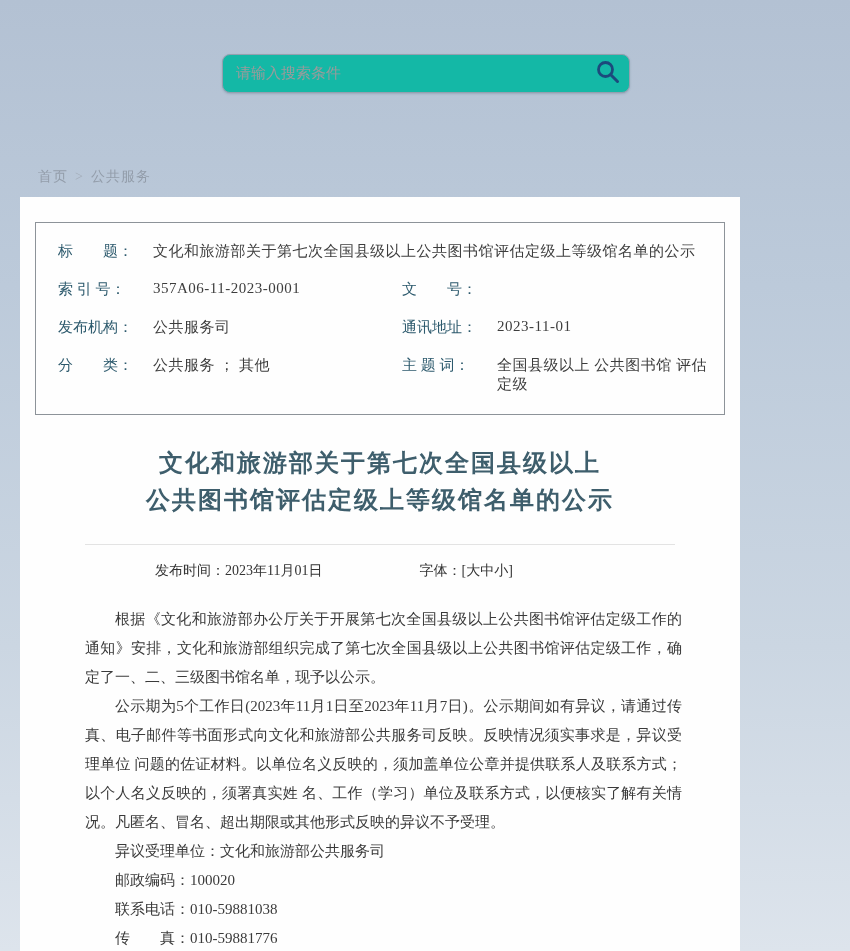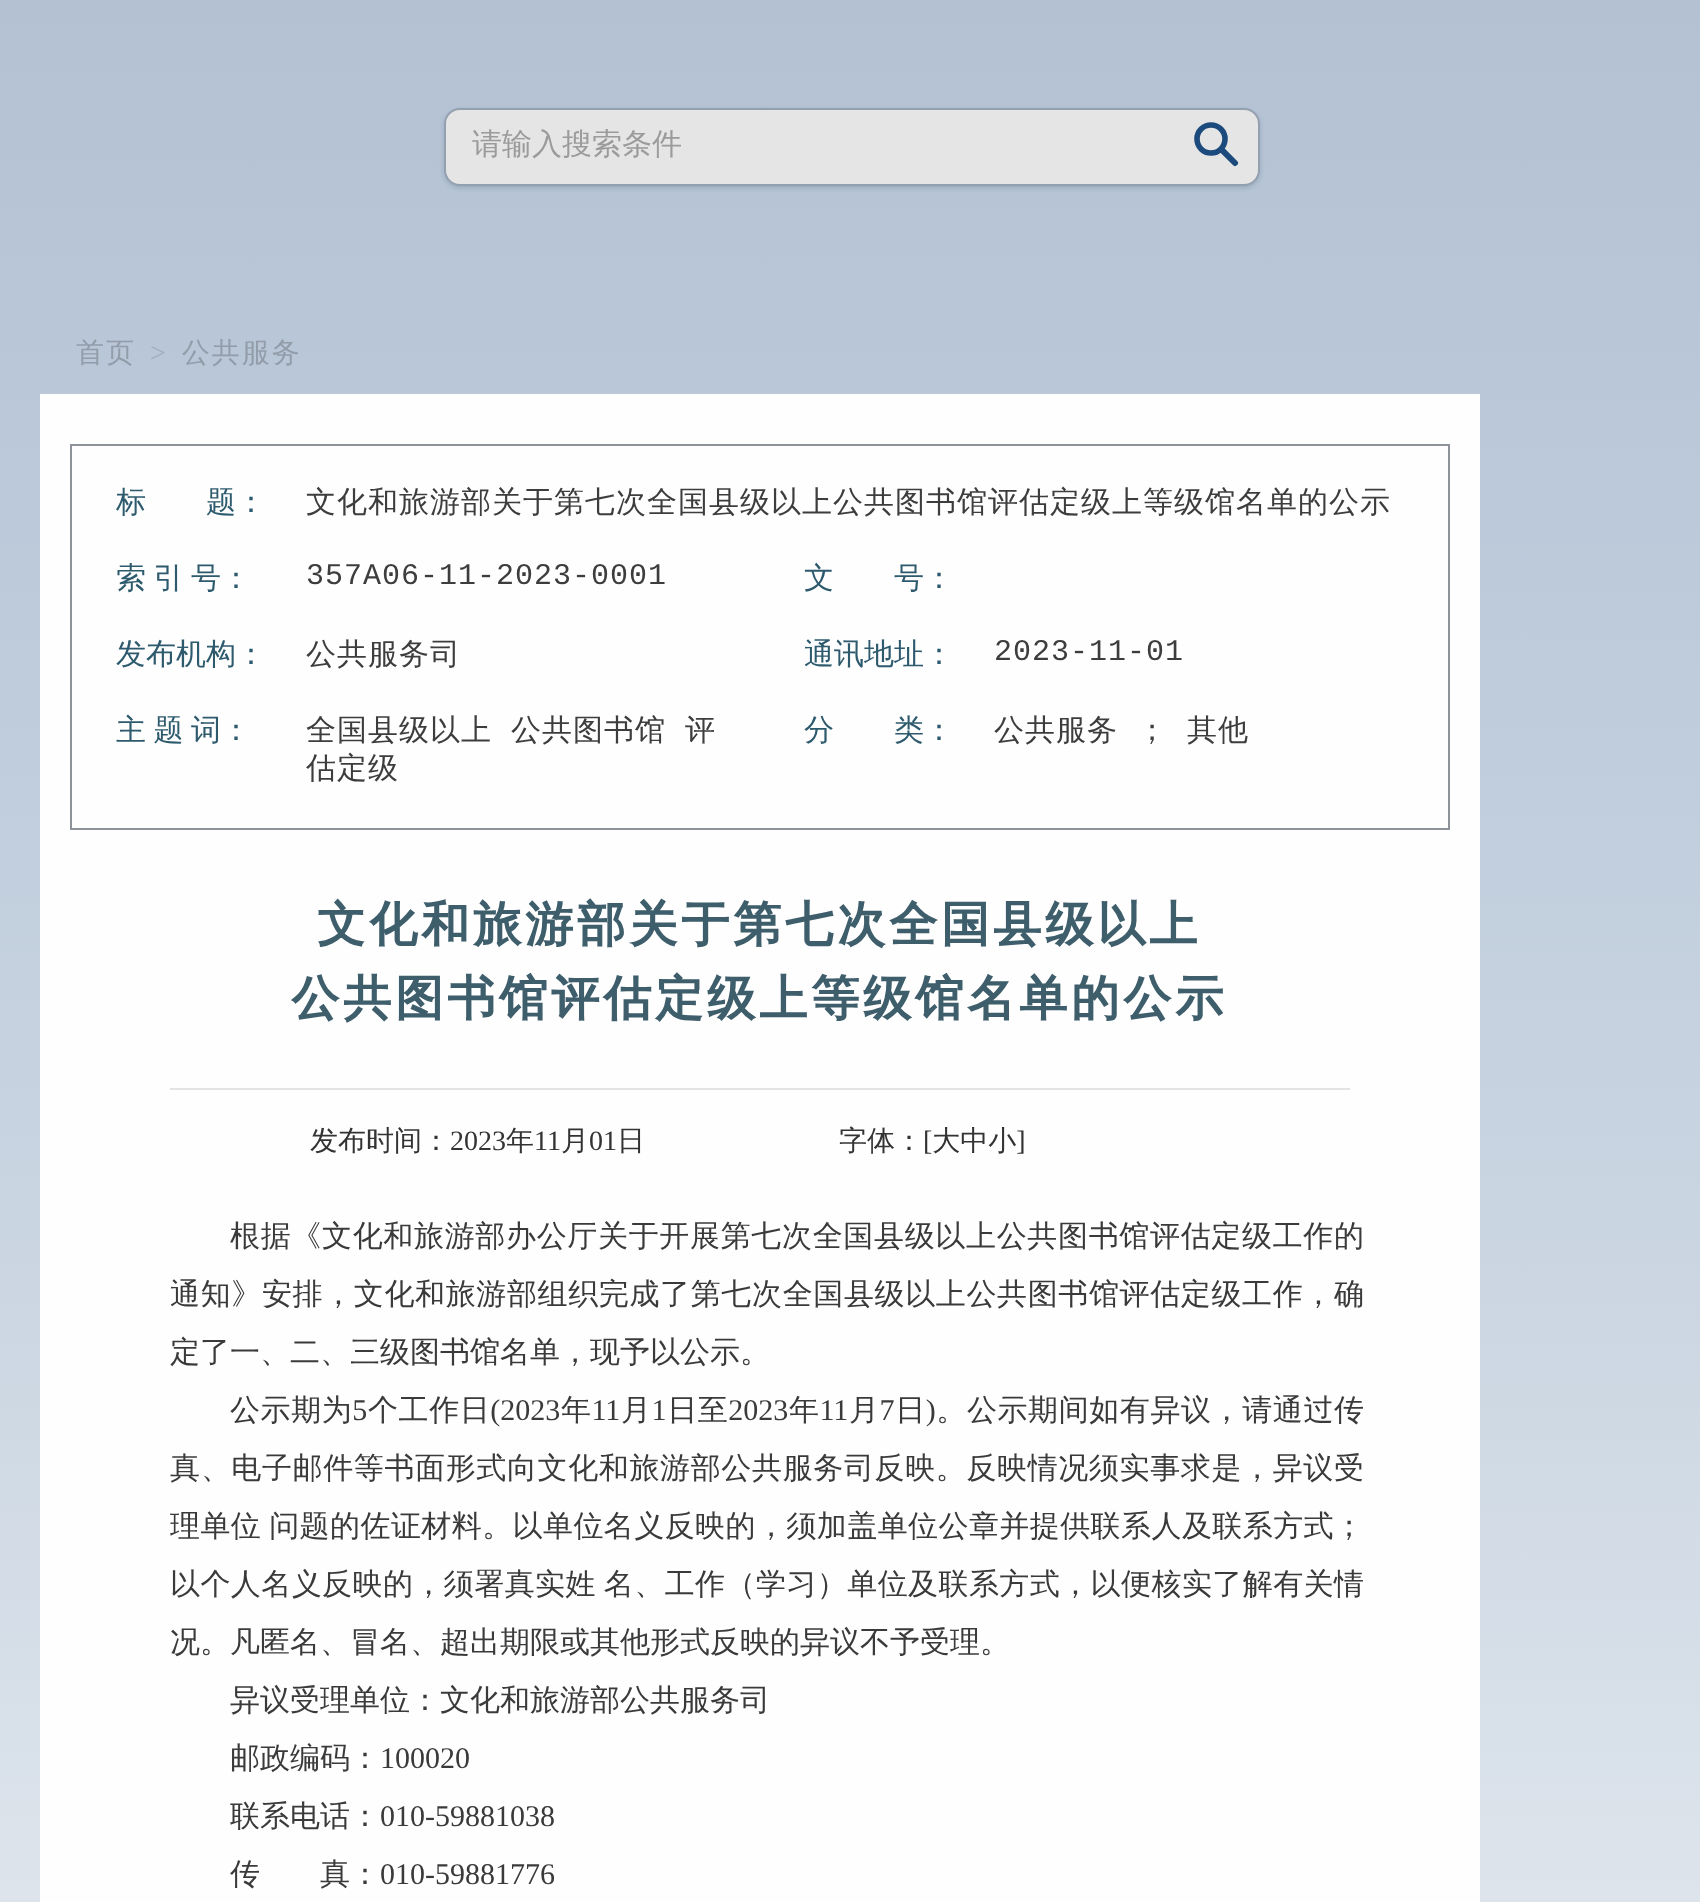--- a/index.html
+++ b/index.html
@@ -5,39 +5,39 @@
   html,body{margin:0;padding:0;}
   body{
     width:850px;height:951px;position:relative;overflow:hidden;
     background:linear-gradient(180deg,#b3c1d3 0%,#bccada 30%,#cbd6e2 68%,#dde4ec 100%);
     font-family:"Liberation Serif","DejaVu Serif",serif;
   }
   
   .search-bar{position:absolute;left:222px;top:54px;width:408px;height:39px;}
   .search-input{
     box-sizing:border-box;width:100%;height:100%;border:1px solid #93a0af;border-radius:8px;
-    background:#e5e5e5;padding:0 48px 0 13px;font-size:15px;color:#444;outline:none;
+    background:#14b8a6;padding:0 48px 0 13px;font-size:15px;color:#444;outline:none;
     font-family:"Liberation Serif","DejaVu Serif",serif;
     box-shadow:0 1px 2px rgba(70,90,120,.25);
   }
   .search-input::placeholder{color:#9b9b9b;}
   .search-btn{position:absolute;right:5px;top:4px;width:34px;height:31px;border:none;background:transparent;cursor:pointer;padding:0;}
   
   .breadcrumb{position:absolute;left:38px;top:168px;font-size:14px;color:#939daa;letter-spacing:1px;}
   .breadcrumb a{color:#939daa;text-decoration:none;}
   .breadcrumb .sep{margin:0 7px;color:#a3adb9;}
   
   .panel{position:absolute;left:20px;top:197px;width:720px;height:754px;background:#fefefe;}
   
   .meta-box{margin:25px 15px 0;border:1px solid #8d9399;padding:9px 0 11px;font-size:15px;}
   .meta-row{display:flex;}
   .meta-cell{flex:1 1 50%;display:flex;align-items:flex-start;padding:10px 10px 9px 22px;box-sizing:border-box;}
   .meta-cell.full{flex:1 1 100%;}
   .meta-label{flex:0 0 95px;color:#2d5a6d;white-space:pre;}
-  .meta-value{flex:1;color:#3d3d3d;letter-spacing:.5px;font-family:Liberation Mono, monospace;}
+  .meta-value{flex:1;color:#3d3d3d;letter-spacing:.5px;}
   
   .article-title{margin:30px 40px 0;text-align:center;font-size:24px;font-weight:400;
     color:#3e5e6c;line-height:37px;letter-spacing:2px;}
   .article-title .line{display:block;font-weight:bold;}
   .divider{border-top:1px solid #e3e3e3;margin:25px 65px 0;}
   .pub-row{display:flex;margin:17px 0 0 135px;font-size:14px;color:#333;}
   .pub-fontsize{margin-left:97px;}
   .font-switcher{cursor:pointer;text-align:center;}
   
   .article-body{margin:25px 58px 0 65px;font-size:15px;line-height:29px;color:#3a3a3a;text-align:justify;}
@@ -84,26 +84,26 @@
         <span class="meta-label">发布机构：</span>
         <span class="meta-value">公共服务司</span>
       </div>
       <div class="meta-cell">
         <span class="meta-label">通讯地址：</span>
         <span class="meta-value">2023-11-01</span>
       </div>
     </div>
     <div class="meta-row">
       <div class="meta-cell">
+        <span class="meta-label">分　　类：</span>
+        <span class="meta-value">公共服务 ； 其他</span>
+      </div>
+      <div class="meta-cell">
         <span class="meta-label">主 题 词：</span>
         <span class="meta-value">全国县级以上 公共图书馆 评估定级</span>
-      </div>
-      <div class="meta-cell">
-        <span class="meta-label">分　　类：</span>
-        <span class="meta-value">公共服务 ； 其他</span>
       </div>
     </div>
   </div>
 
   <h1 class="article-title">
     <span class="line">文化和旅游部关于第七次全国县级以上</span>
     <span class="line">公共图书馆评估定级上等级馆名单的公示</span>
   </h1>
 
   <div class="divider"></div>

